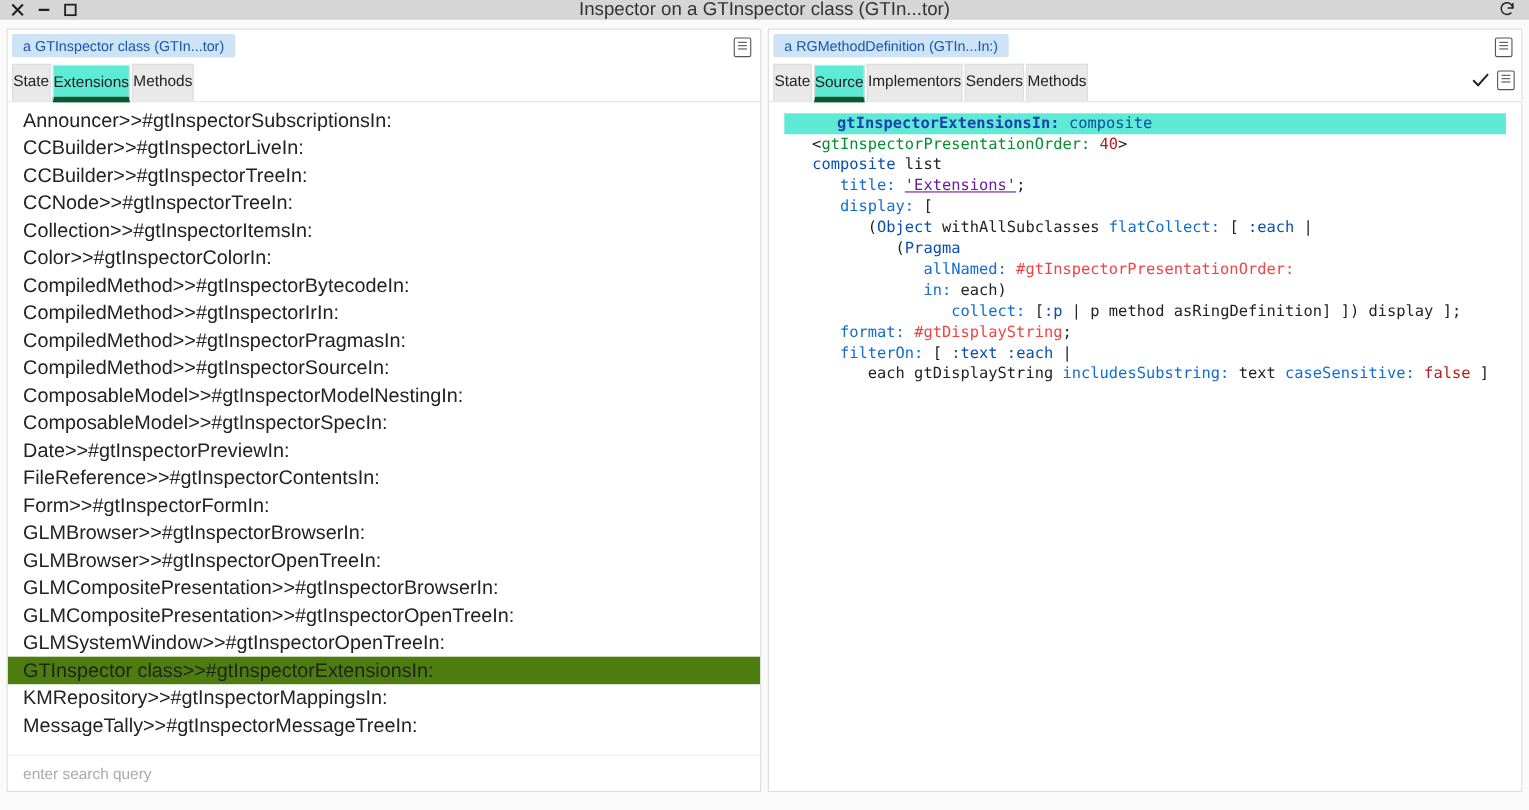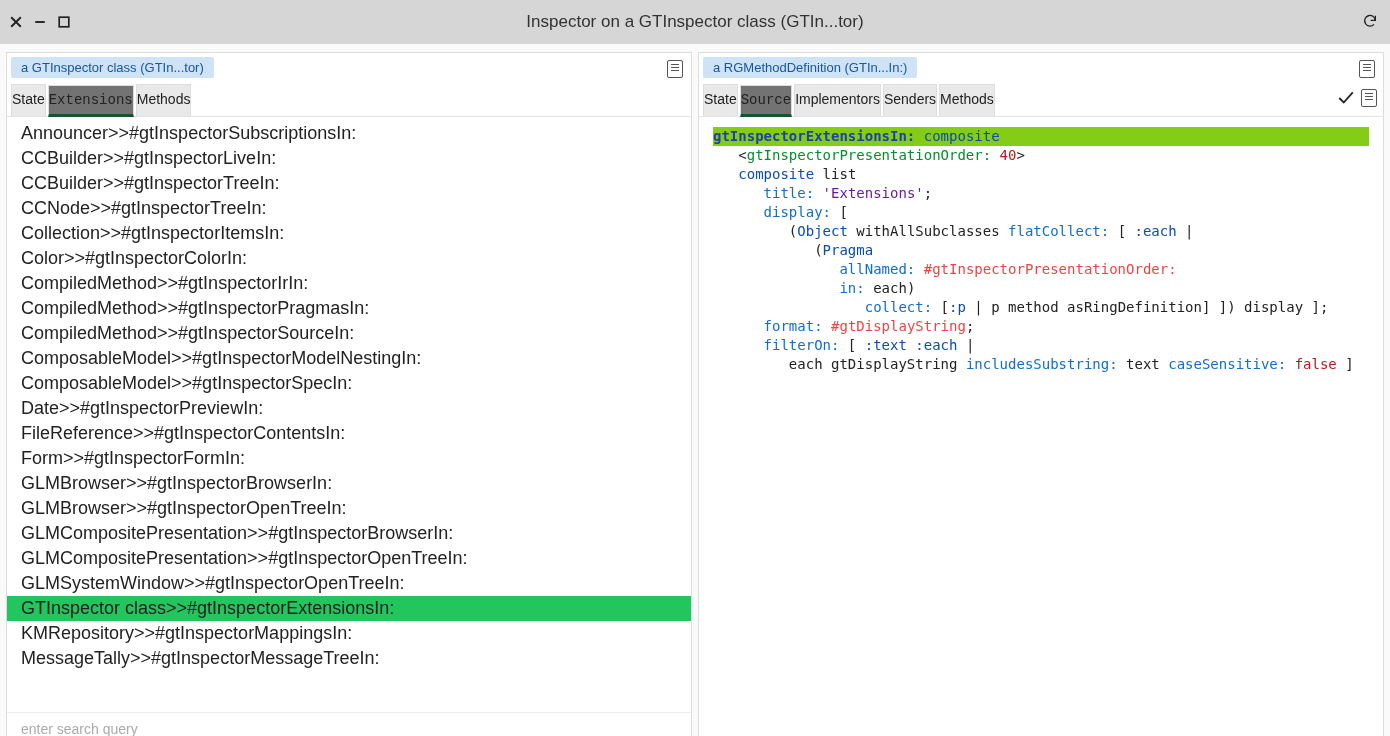--- a/index.html
+++ b/index.html
@@ -1,60 +1,60 @@
 <!DOCTYPE html>
 <html><head>
 <meta charset="utf-8">
 <style>
   * { box-sizing: border-box; margin: 0; padding: 0; }
   html, body { width: 1390px; height: 736px; font-family: "Segoe UI", "Helvetica Neue", Arial, sans-serif; font-size: 13.5px; color: #222; background: #fafafa; overflow: hidden; }
-  .titlebar { height: 44px; background: #d6d6d6; display: flex; align-items: center; position: relative; }
+  .titlebar { height: 18px; background: #d6d6d6; display: flex; align-items: center; position: relative; }
   .tb-left { display: flex; gap: 12px; padding-left: 10px; align-items: center; }
   .tb-icon { width: 12px; height: 12px; display: inline-flex; align-items: center; justify-content: center; cursor: pointer; }
   .tb-title { position: absolute; left: 50%; transform: translateX(-50%); font-size: 17px; color: #333; }
   .tb-right { margin-left: auto; padding-right: 12px; display:flex; align-items:center; }
   .refresh-icon svg { width: 16px; height: 16px; }
 
   .main { display: flex; height: calc(100% - 28px); padding: 8px 6px 6px 6px; gap: 6px; background: #fafafa; }
   .pane { flex: 1; background: #fff; border: 1px solid #ddd; display: flex; flex-direction: column; min-width: 0; }
   .pane-header { display: flex; align-items: center; padding: 4px 8px 0 4px; }
   .crumb { background: #cfe3f7; color: #1855a5; font-size: 13px; padding: 3px 10px 3px 10px; border-radius: 2px; margin-bottom: 2px; }
   .pane-header-spacer { flex: 1; }
   .doc-icon { width: 16px; height: 18px; border: 1.2px solid #555; border-radius: 2px; position: relative; margin-left: 6px; }
   .doc-icon::before { content:""; position:absolute; top:3px; left:3px; right:3px; height:1px; background:#555; box-shadow: 0 3px 0 #555, 0 6px 0 #555; }
   .check-icon { width:18px; height:18px; display:inline-flex; align-items:center; justify-content:center; margin-left:6px; }
 
   .tabs { display: flex; border-bottom: 1px solid #e3e3e3; padding-left: 4px; }
   .tab { padding: 6px 0; font-size: 14px; color: #222; background: #e9e9e9; border: 1px solid #ddd; border-bottom: none; margin-right: 2px; margin-top: 4px; cursor: pointer; }
-  .tab.active { background: #737373; border-bottom: 3px solid #14532d; position: relative; top: 1px; font-family: Liberation Mono, monospace; }
+  .tab.active { background: #5eead4; border-bottom: 5px solid #14532d; position: relative; top: 1px; }
   .tabs-spacer { flex:1; }
   .tabs-right { display:flex; align-items:center; padding-right:6px; }
 
   .list-wrap { flex: 1; display: flex; min-height: 0; }
   .list { flex: 1; overflow-y: scroll; padding: 4px 0 0 0; }
   .list-item { padding: 2px 6px 2px 14px; font-size: 18px; line-height: 21px; cursor: default; white-space: nowrap; overflow: hidden; text-overflow: ellipsis; }
-  .list-item.selected { background: #22c55e; }
+  .list-item.selected { background: #4d7c0f; }
   .list::-webkit-scrollbar { width: 14px; }
   .list::-webkit-scrollbar-track { background: #f2f2f2; }
   .list::-webkit-scrollbar-thumb { background: #cfcfcf; }
 
   .search-row { border-top: 1px solid #eee; padding: 4px 6px; }
   .search-input { width: 100%; border: none; outline: none; font-size: 14px; color: #888; background: transparent; padding: 4px 8px; }
   .search-input::placeholder { color: #aaa; }
 
   .code { flex:1; overflow:auto; padding: 10px 14px; font-family: "Consolas","Menlo","DejaVu Sans Mono",monospace; font-size: 14px; line-height: 19px; white-space: pre; color: #222; }
   .kw { color: #1e40af; font-weight: bold; }
   .sel { color: #116dcf; }
   .ident { color: #0a4db0; }
-  .str { color: #6a1b9a; }
+  .str { color: #6a1b9a; text-decoration: underline; }
   .num { color: #b71c1c; }
   .sym { color: #ef4444; }
   .pragma { color: #058f2c; }
   .false { color: #b71c1c; }
-  .hlrow { background: #84cc16; display:inline-block; width:100%; }
+  .hlrow { background: #5eead4; display:inline-block; width:100%;padding-left:48px; }
 </style>
 </head>
 <body>
 
 <div class="titlebar">
   <div class="tb-left">
     <span class="tb-icon">
         <svg viewBox="0 0 10 10">
           <path d="M1 1 L9 9 M9 1 L1 9" stroke="#222" stroke-width="1.6"></path>
         </svg>
@@ -95,20 +95,21 @@
       <div class="tab">Methods</div>
     </div>
     <div class="list-wrap">
       <div class="list" id="left-list">
           <div class="list-item">Announcer&gt;&gt;#gtInspectorSubscriptionsIn:</div>
           <div class="list-item">CCBuilder&gt;&gt;#gtInspectorLiveIn:</div>
           <div class="list-item">CCBuilder&gt;&gt;#gtInspectorTreeIn:</div>
           <div class="list-item">CCNode&gt;&gt;#gtInspectorTreeIn:</div>
           <div class="list-item">Collection&gt;&gt;#gtInspectorItemsIn:</div>
           <div class="list-item">Color&gt;&gt;#gtInspectorColorIn:</div>
+          <div class="list-item">CompiledMethod&gt;&gt;#gtInspectorBytecodeIn:</div>
           <div class="list-item">CompiledMethod&gt;&gt;#gtInspectorIrIn:</div>
           <div class="list-item">CompiledMethod&gt;&gt;#gtInspectorPragmasIn:</div>
           <div class="list-item">CompiledMethod&gt;&gt;#gtInspectorSourceIn:</div>
           <div class="list-item">ComposableModel&gt;&gt;#gtInspectorModelNestingIn:</div>
           <div class="list-item">ComposableModel&gt;&gt;#gtInspectorSpecIn:</div>
           <div class="list-item">Date&gt;&gt;#gtInspectorPreviewIn:</div>
           <div class="list-item">FileReference&gt;&gt;#gtInspectorContentsIn:</div>
           <div class="list-item">Form&gt;&gt;#gtInspectorFormIn:</div>
           <div class="list-item">GLMBrowser&gt;&gt;#gtInspectorBrowserIn:</div>
           <div class="list-item">GLMBrowser&gt;&gt;#gtInspectorOpenTreeIn:</div>

